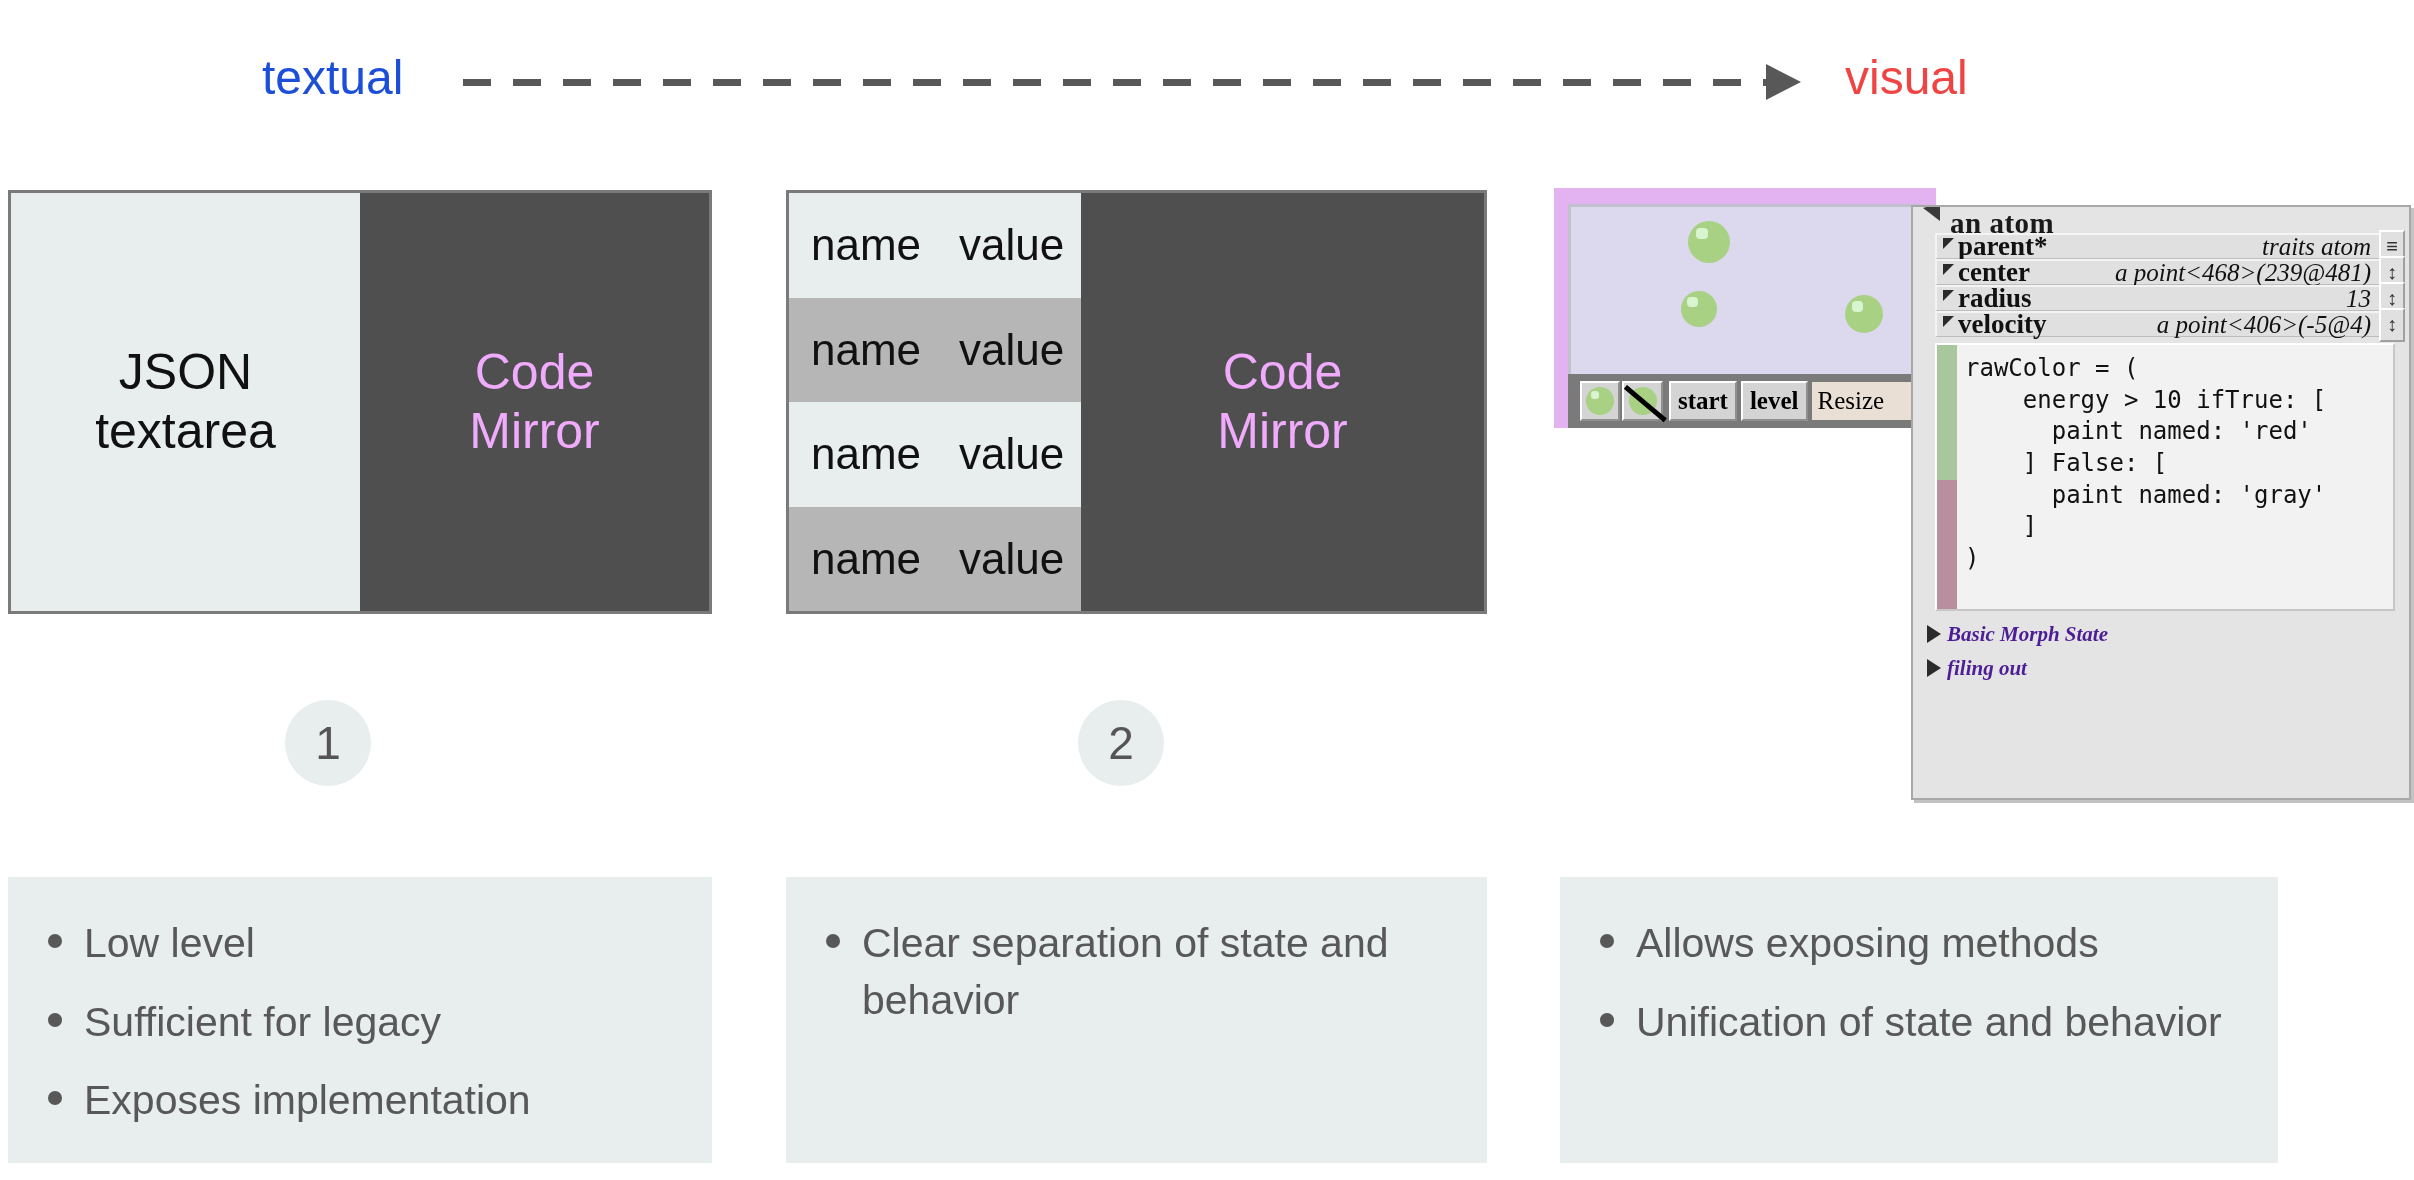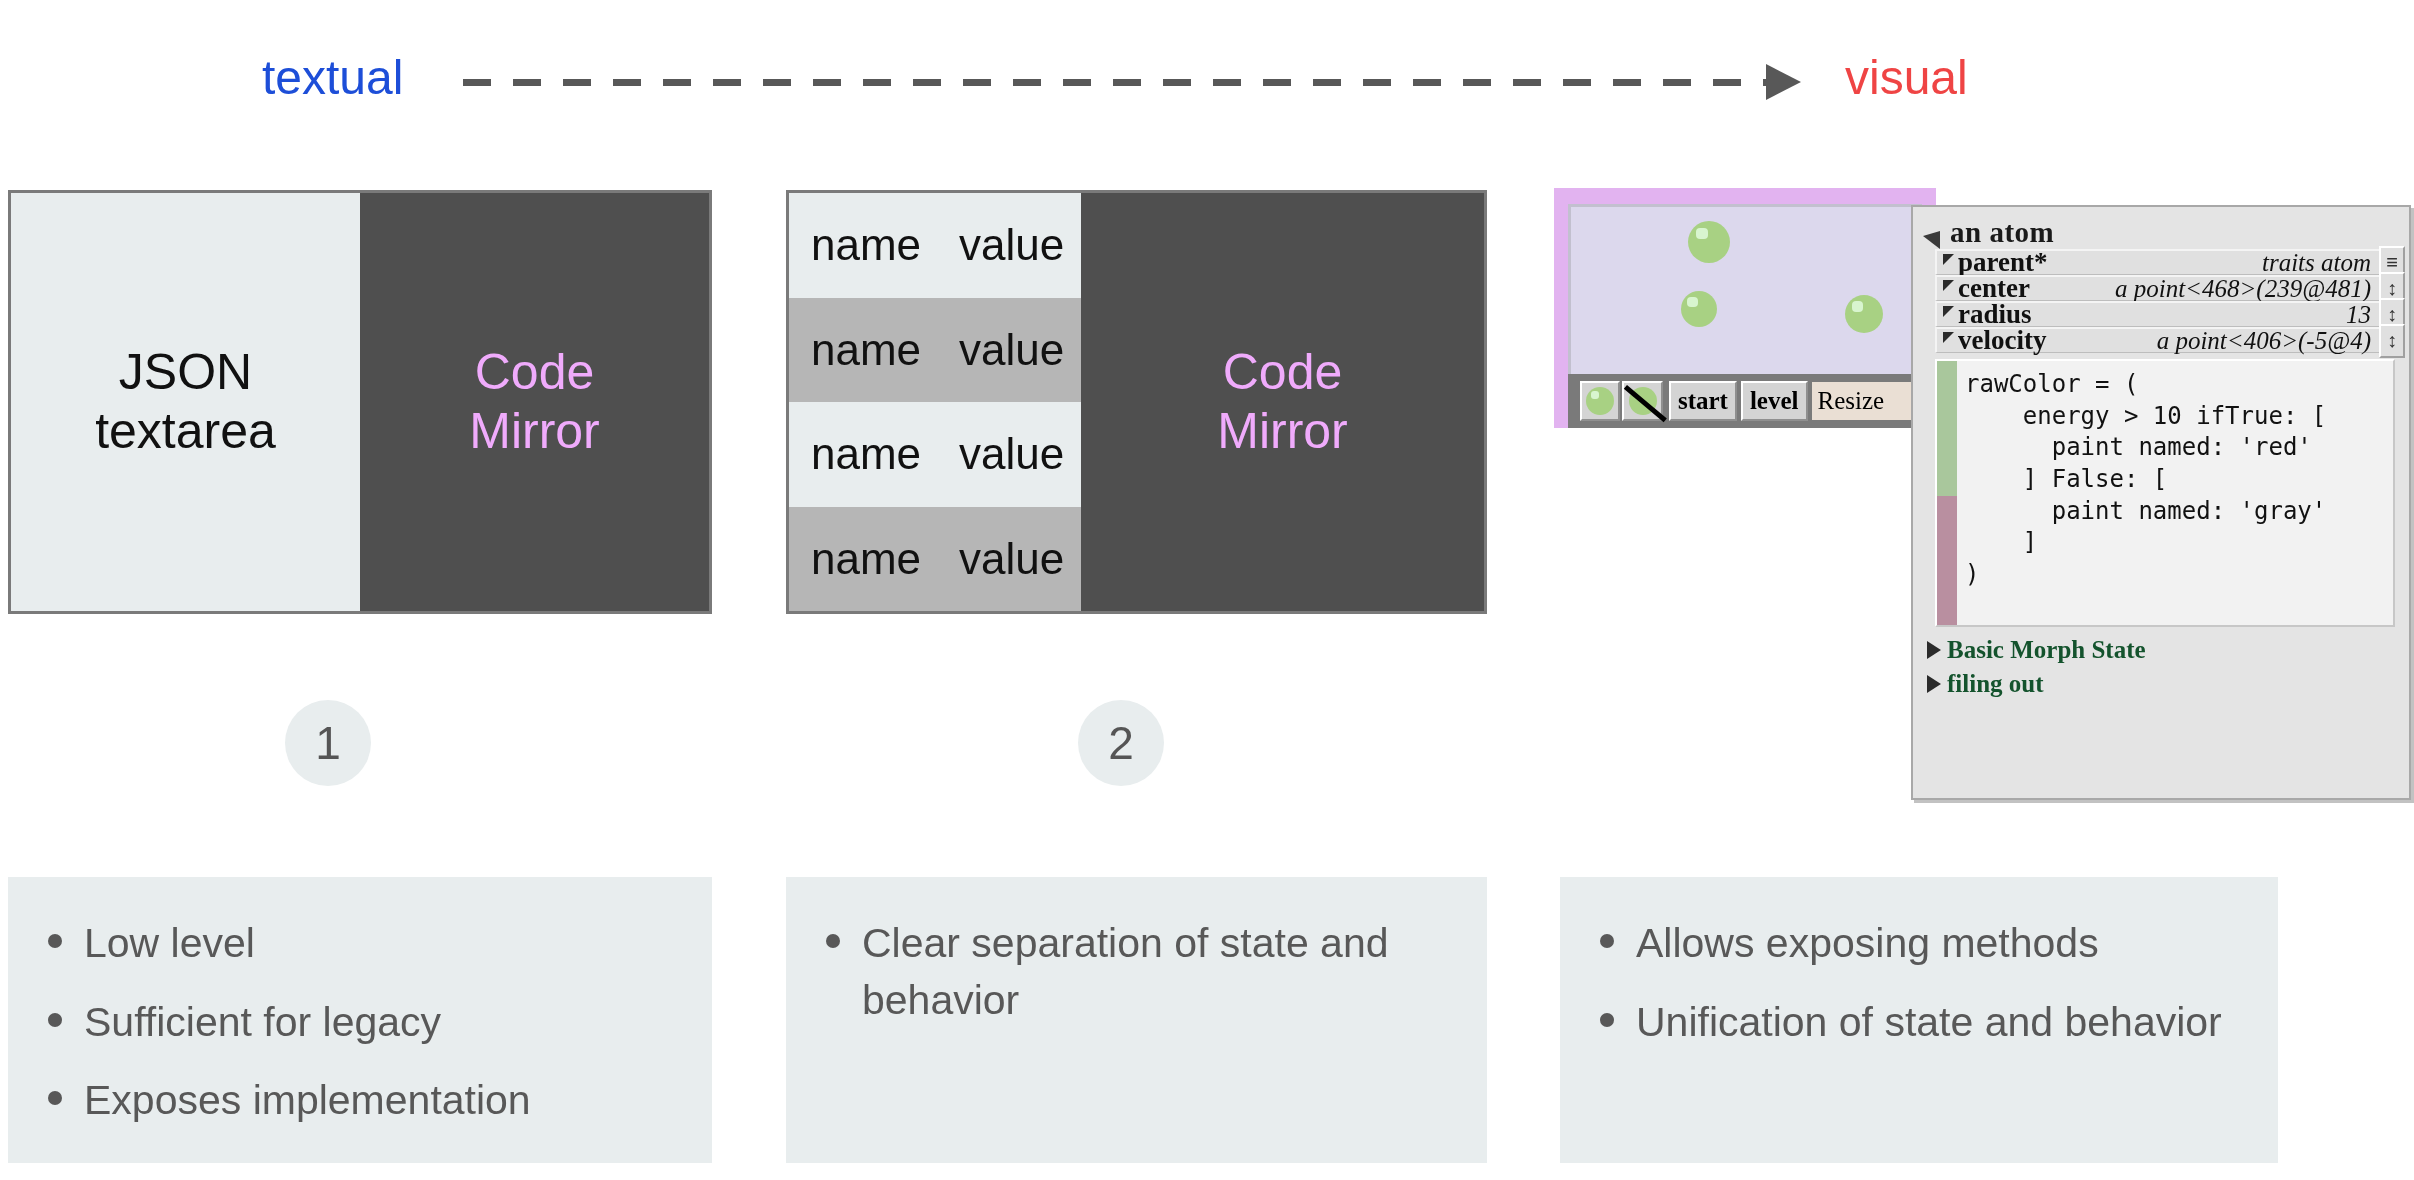--- a/index.html
+++ b/index.html
@@ -142,21 +142,21 @@
   
   #inspector {
     position: absolute; left: 1911px; top: 205px;
     width: 500px; height: 595px;
     background: #e4e4e4;
     border: 2px solid #a8a8a8;
     box-shadow: 3px 3px 0 rgba(120,120,120,.45);
     overflow: hidden;
   }
   .insp-title {
-    height: 42px; display: flex; align-items: flex-end;
+    height: 26px; display: flex; align-items: flex-start;
     padding-left: 10px; gap: 10px;
   }
   .insp-tri {
     width: 0; height: 0;
     border-right: 17px solid #3a3a3a;
     border-bottom: 13px solid transparent;
     border-top: 5px solid transparent;
     margin-top: -4px;
   }
   .insp-title-text {
@@ -220,22 +220,22 @@
   .insp-foot-row {
     display: flex; align-items: center; gap: 6px; height: 34px;
   }
   .foot-tri {
     width: 0; height: 0;
     border-left: 14px solid #2b2b2b;
     border-top: 9px solid transparent;
     border-bottom: 9px solid transparent;
   }
   .foot-text {
-    font-family: "Liberation Serif", serif; 
-    font-weight: 700; font-size: 25px; color: #14532d;
+    font-family: "Liberation Serif", serif; font-style: italic;
+    font-weight: 700; font-size: 21px; color: #4c1d95;
   }
 
   
   .step-circle {
     position: absolute; width: 86px; height: 86px;
     border-radius: 50%; background: #e8edee;
     display: flex; align-items: center; justify-content: center;
     font-size: 46px; color: #555;
   }
   #step-1 { left: 285px; top: 700px; }

